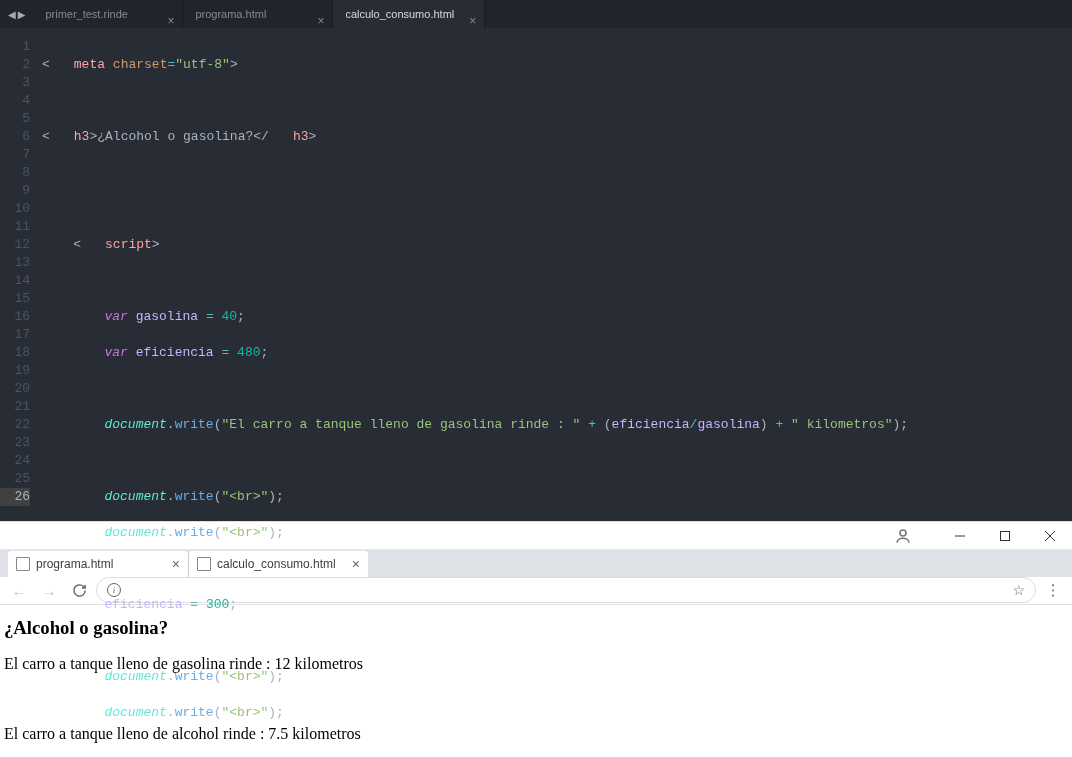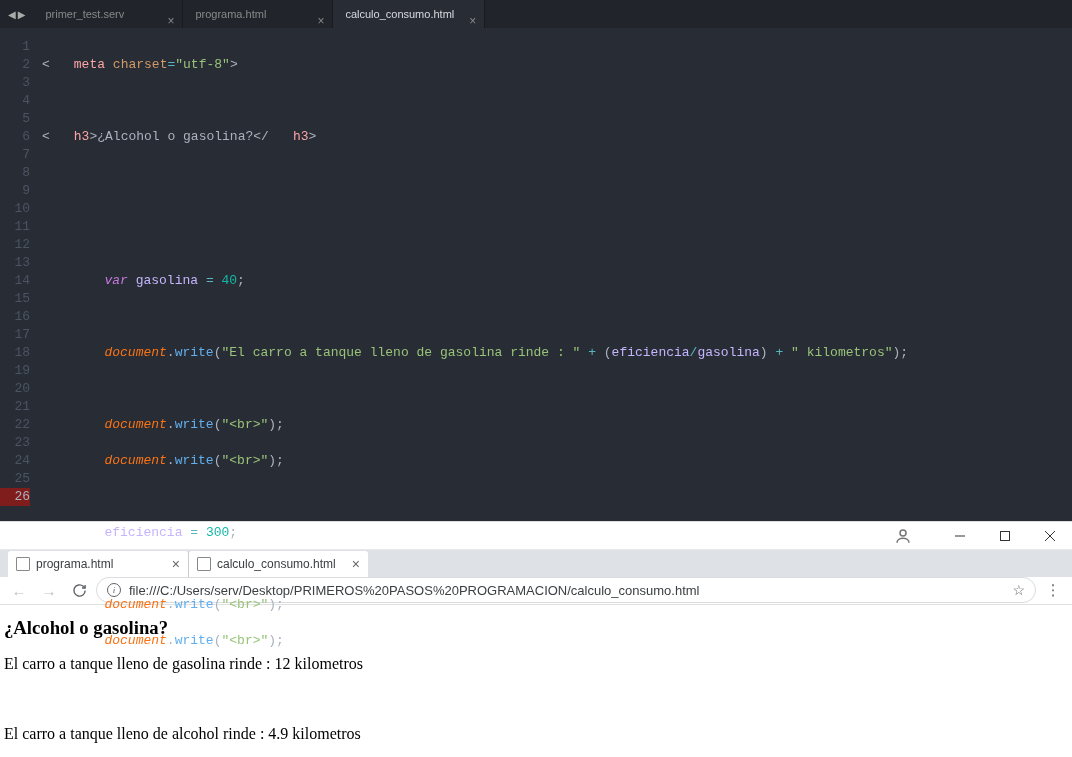--- a/index.html
+++ b/index.html
@@ -8,32 +8,32 @@
 
 .editor { background: #282c34; color: #abb2bf; height: 521px; display: flex; flex-direction: column; }
 .editor-tabs { display: flex; background: #21252b; height: 28px; align-items: center; }
 .nav-arrows { display: flex; padding: 0 8px; color: #888; gap: 2px; }
 .nav-arrow { cursor: pointer; color: #aaa; font-size: 10px; }
 .tab { padding: 0 30px 0 12px; height: 28px; line-height: 28px; color: #888; position: relative; border-right: 1px solid #181a1f; font-size: 11px; min-width: 150px; }
 .tab.active { background: #282c34; color: #d7dae0; }
 .tab-close { position: absolute; right: 8px; top: 7px; font-size: 12px; color: #888; cursor: pointer; }
 .code-area { display: flex; flex: 1; font-family: Consolas, "Courier New", monospace; font-size: 13px; line-height: 18px; padding-top: 10px; }
 .gutter { width: 42px; text-align: right; color: #4b5363; padding-right: 12px; user-select: none; }
-.gutter .active-line { color: #abb2bf; background: #7f1d1d; }
+.gutter .active-line { color: #abb2bf; background: #404040; }
 .code { flex: 1; white-space: pre; position: relative; }
 .code-line { height: 18px; }
 
 
 .c-tag { color: #fca5a5; margin-left: 24px; }
 .c-attr { color: #d19a66; }
 .c-string { color: #98c379; }
 .c-punct { color: #abb2bf; }
 .c-angle { color: #abb2bf; }
 .c-keyword { color: #c678dd; font-style: italic; }
-.c-const { color: #f97316; font-style: italic; }
+.c-const { color: #5eead4; font-style: italic; }
 .c-num { color: #14b8a6; }
 .c-op { color: #56b6c2; }
 .c-text { color: #c4b5fd; }
 .c-func { color: #61afef; text-align: right; }
 .c-text-content { color: #abb2bf; }
 
 
 .browser { height: 236px; background: #fff; display: flex; flex-direction: column; border-top: 1px solid #ddd; }
 .titlebar { height: 28px; background: #fff; display: flex; justify-content: flex-end; align-items: center; padding-right: 0; border-bottom: 1px solid #e8e8e8; }
 .titlebar .user-icon { width: 28px; height: 28px; display: flex; align-items: center; justify-content: center; color: #757575; margin-right: 20px; font-size: 16px; }
@@ -58,21 +58,21 @@
 </head>
 <body>
 
 <div class="editor">
   <div class="editor-tabs">
     <div class="nav-arrows">
       <span class="nav-arrow">◀</span>
       <span class="nav-arrow">▶</span>
     </div>
     <div class="tab">
-      <span>primer_test.serv</span>
+      <span>primer_test.rinde</span>
       <span class="tab-close">×</span>
     </div>
     <div class="tab">
       <span>programa.html</span>
       <span class="tab-close">×</span>
     </div>
     <div class="tab active">
       <span>calculo_consumo.html</span>
       <span class="tab-close">×</span>
     </div>
@@ -105,22 +105,24 @@
         <div>24</div>
         <div>25</div>
         <div class="active-line">26</div>
     </div>
     <div class="code">
 <div class="code-line"><span class="c-angle">&lt;</span><span class="c-tag">meta</span> <span class="c-attr">charset</span><span class="c-op">=</span><span class="c-string">"utf-8"</span><span class="c-angle">&gt;</span></div>
 <div class="code-line"></div>
 <div class="code-line"><span class="c-angle">&lt;</span><span class="c-tag">h3</span><span class="c-angle">&gt;</span><span class="c-text-content">¿Alcohol o gasolina?</span><span class="c-angle">&lt;/</span><span class="c-tag">h3</span><span class="c-angle">&gt;</span></div>
 <div class="code-line"></div>
 <div class="code-line"></div>
+<div class="code-line">    <span class="c-angle">&lt;</span><span class="c-tag">script</span><span class="c-angle">&gt;</span></div>
 <div class="code-line"></div>
 <div class="code-line">        <span class="c-keyword">var</span> <span class="c-text">gasolina</span> <span class="c-op">=</span> <span class="c-num">40</span><span class="c-punct">;</span></div>
+<div class="code-line">        <span class="c-keyword">var</span> <span class="c-text">eficiencia</span> <span class="c-op">=</span> <span class="c-num">480</span><span class="c-punct">;</span></div>
 <div class="code-line"></div>
 <div class="code-line">        <span class="c-const">document</span><span class="c-punct">.</span><span class="c-func">write</span><span class="c-punct">(</span><span class="c-string">"El carro a tanque lleno de gasolina rinde : "</span> <span class="c-op">+</span> <span class="c-punct">(</span><span class="c-text">eficiencia</span><span class="c-op">/</span><span class="c-text">gasolina</span><span class="c-punct">)</span> <span class="c-op">+</span> <span class="c-string">" kilometros"</span><span class="c-punct">);</span></div>
 <div class="code-line"></div>
 <div class="code-line">        <span class="c-const">document</span><span class="c-punct">.</span><span class="c-func">write</span><span class="c-punct">(</span><span class="c-string">"&lt;br&gt;"</span><span class="c-punct">);</span></div>
 <div class="code-line">        <span class="c-const">document</span><span class="c-punct">.</span><span class="c-func">write</span><span class="c-punct">(</span><span class="c-string">"&lt;br&gt;"</span><span class="c-punct">);</span></div>
 <div class="code-line"></div>
 <div class="code-line">        <span class="c-text">eficiencia</span> <span class="c-op">=</span> <span class="c-num">300</span><span class="c-punct">;</span></div>
 <div class="code-line"></div>
 <div class="code-line">        <span class="c-const">document</span><span class="c-punct">.</span><span class="c-func">write</span><span class="c-punct">(</span><span class="c-string">"&lt;br&gt;"</span><span class="c-punct">);</span></div>
 <div class="code-line">        <span class="c-const">document</span><span class="c-punct">.</span><span class="c-func">write</span><span class="c-punct">(</span><span class="c-string">"&lt;br&gt;"</span><span class="c-punct">);</span></div>
@@ -176,24 +178,23 @@
     <div class="addr-btn disabled">←</div>
     <div class="addr-btn disabled">→</div>
     <div class="addr-btn">
       <svg width="15" height="15" viewBox="0 0 24 24" fill="none" stroke="#5f6368" stroke-width="2.2">
           <path d="M21 12a9 9 0 1 1-3-6.7L21 8"></path>
           <path d="M21 3v5h-5"></path>
         </svg>
     </div>
     <div class="urlbox">
       <span class="info-icon">i</span>
-      <span>file:///C:/Users/serv/Desktop/PRIMEROS%20PASOS%20PROGRAMACION/calculo_consumo.html</span>
       <span class="star">☆</span>
     </div>
     <div class="addr-btn">⋮</div>
   </div>
   <div class="content">
     <h3>¿Alcohol o gasolina?</h3>
     <div class="line">El carro a tanque lleno de gasolina rinde : 12 kilometros</div>
     <div class="gap"></div>
-    <div class="line">El carro a tanque lleno de alcohol rinde : 4.9 kilometros</div>
+    <div class="line">El carro a tanque lleno de alcohol rinde : 7.5 kilometros</div>
   </div>
 </div>
 
 </body></html>

